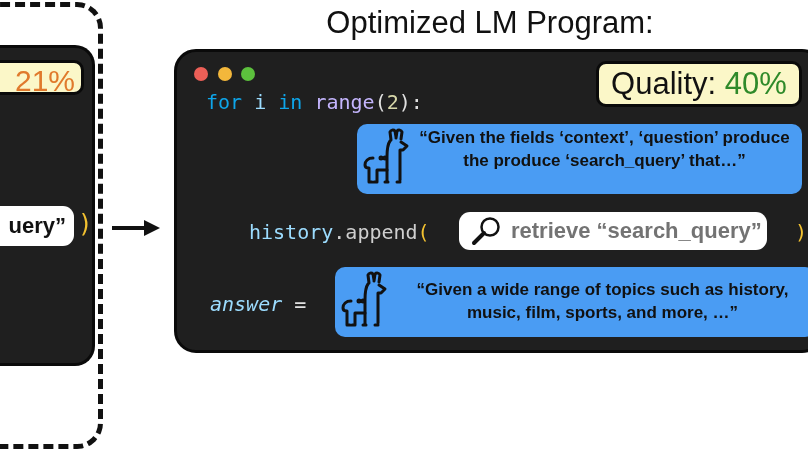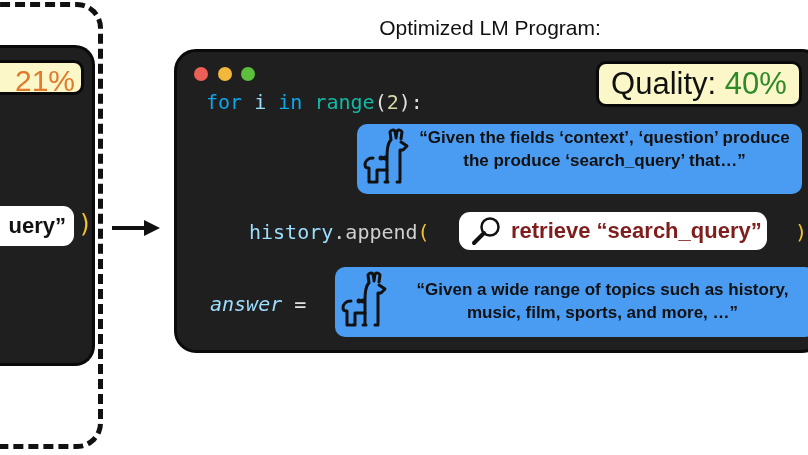--- a/index.html
+++ b/index.html
@@ -32,22 +32,22 @@
   .left-paren {
     position: absolute; left: 78px; top: 210px; color: #f2c130; font-size: 24px;
     font-family: "DejaVu Sans Mono", monospace;
   }
   
   .arrow {
     position: absolute; left: 112px; top: 220px; width: 48px; height: 16px;
   }
   
   .title {
-    position: absolute; left: 300px; top: 16px; width: 380px; text-align: center;
-    font-size: 21px; color: #111;
+    position: absolute; left: 300px; top: 5px; width: 380px; text-align: center;
+    font-size: 31px; color: #111;
   }
   
   .panel {
     position: absolute; left: 174px; top: 49px; width: 650px; height: 304px;
     background: #1f1f1f; border: 3px solid #0a0a0a; border-radius: 22px;
     box-sizing: border-box;
   }
   .dot { position: absolute; top: 15px; width: 14px; height: 14px; border-radius: 50%; }
   .dot.red { left: 17px; background: #ec5f57; }
   .dot.yellow { left: 41px; background: #f3b73b; }
@@ -58,38 +58,38 @@
     font-size: 31px; line-height: 40px; text-align: center; color: #111;
     box-sizing: content-box;
   }
   .quality .val { color: #2f8a2a; margin-top: 33px; }
   .code {
     position: absolute; font-family: "DejaVu Sans Mono", monospace; font-size: 20px;
     white-space: pre; color: #e6e6e6;
   }
   .kw { color: #0ea5e9; }
   .var { color: #9cdcfe; }
-  .fn { color: #14b8a6; }
+  .fn { color: #c4b5fd; }
   .num { color: #d7d7a9; }
   .punc { color: #e0e0e0; }
   .paren-y { color: #f2c130; }
   .method { color: #cfcfcf; }
   .prompt-box {
     position: absolute; background: #4a9cf3; border-radius: 10px; color: #111;
     font-weight: bold; text-align: center; box-sizing: border-box;
   }
   .prompt-box .llama { position: absolute; }
   .prompt-box .txt { position: absolute; font-size: 17px; line-height: 23px; }
   .retrieve-box {
     position: absolute; left: 282px; top: 160px; width: 308px; height: 38px;
     background: #fff; border-radius: 11px; box-sizing: border-box;
   }
   .retrieve-box .txt {
     position: absolute; left: 52px; top: 0; line-height: 38px; font-size: 22px;
-    font-weight: bold; color: #7f1d1d;
+    font-weight: bold; color: #737373;
   }
 </style>
 </head>
 <body>
 
 <div class="dashed-frame"></div>
 <div class="left-panel">
 </div>
 <div class="left-quality">21%</div>
 <div class="left-retrieve">uery”</div>

